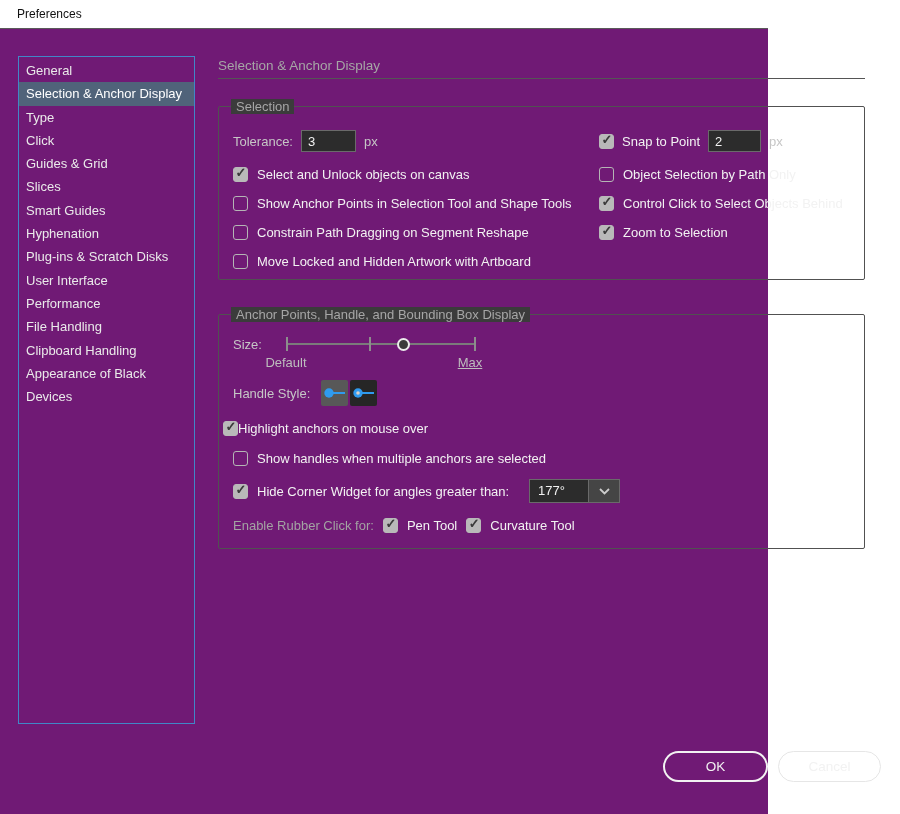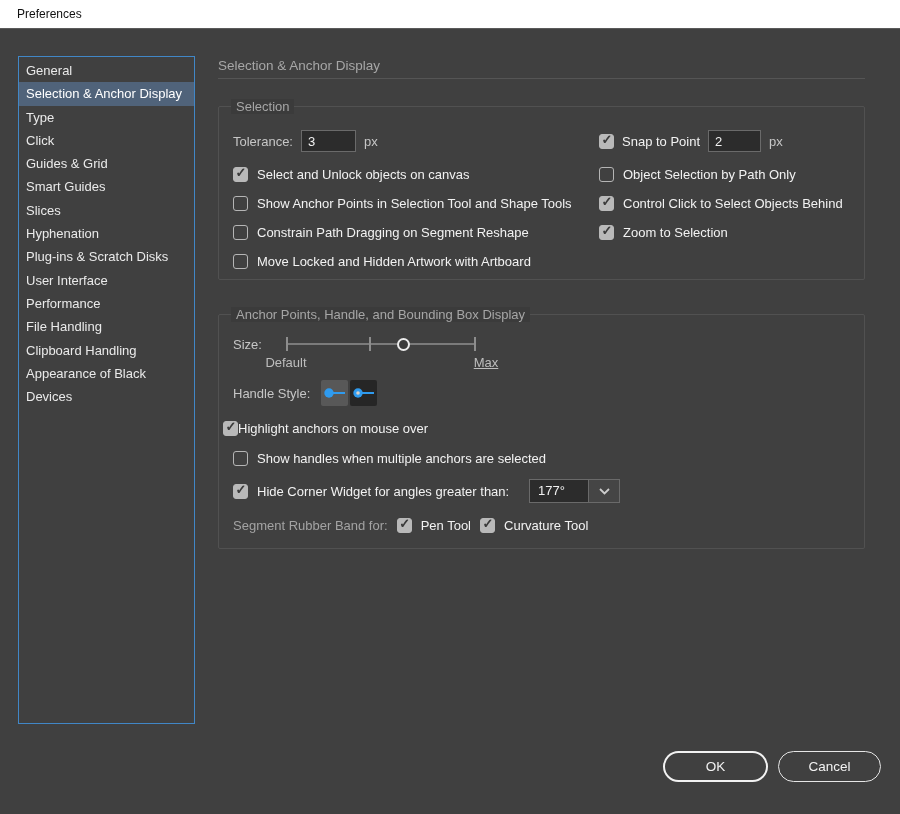--- a/index.html
+++ b/index.html
@@ -4,21 +4,21 @@
 <style>
   * { margin:0; padding:0; box-sizing:border-box; }
   html,body { width:900px; height:814px; }
   body { font-family:"Liberation Sans", sans-serif; background:#ffffff; position:relative; overflow:hidden; }
 
   
   .titlebar { position:absolute; left:8px; top:0; width:900px; height:44px; background:#ffffff; }
   .titlebar .wtitle { position:absolute; left:9px; top:7px; font-size:12px; color:#111111; }
 
   
-  .dialog { position:absolute; left:0; top:28px; width:900px; height:786px; background:#404040; border-top:1px solid #5a5a5a; }
+  .dialog { position:absolute; left:0; top:28px; width:768px; height:786px; background:#701a75; border-top:1px solid #5a5a5a; }
 
   
   .sidebar { position:absolute; left:18px; top:27px; width:177px; height:668px; border:1px solid #4187c7; padding-top:2px; }
   .side-item { height:23.3px; line-height:23.3px; padding-left:7px; font-size:13px; color:#eaeaea; white-space:nowrap; cursor:default; }
   .side-item.on { background:#50637a; color:#ffffff; }
 
   
   .page-title { position:absolute; left:218px; top:29px; font-size:13.5px; color:#a6a6a6; }
   .rule { position:absolute; left:218px; top:49px; width:647px; height:1px; background:#555555; }
 
@@ -79,22 +79,22 @@
 </div>
 
 <div class="dialog">
 
   <div class="sidebar">
     <div class="side-item">General</div>
     <div class="side-item on">Selection &amp; Anchor Display</div>
     <div class="side-item">Type</div>
     <div class="side-item">Click</div>
     <div class="side-item">Guides &amp; Grid</div>
+    <div class="side-item">Slices</div>
     <div class="side-item">Smart Guides</div>
-    <div class="side-item">Slices</div>
     <div class="side-item">Hyphenation</div>
     <div class="side-item">Plug-ins &amp; Scratch Disks</div>
     <div class="side-item">User Interface</div>
     <div class="side-item">Performance</div>
     <div class="side-item">File Handling</div>
     <div class="side-item">Clipboard Handling</div>
     <div class="side-item">Appearance of Black</div>
     <div class="side-item">Devices</div>
   </div>
 
@@ -153,21 +153,21 @@
 
     <span class="lbl abs" style="left:14px; top:22px;">Size:</span>
     <div class="slider">
       <div class="track"></div>
       <div class="tick" style="left:0;"></div>
       <div class="tick" style="left:83px;"></div>
       <div class="tick" style="left:188px;"></div>
       <div class="knob" style="left: calc(62% - 7px);"></div>
     </div>
     <span class="minmax" style="left:37px; top:40px;">Default</span>
-    <span class="minmax" style="left:237px; top:40px;text-decoration:underline;">Max</span>
+    <span class="minmax" style="left:221px; top:40px;text-decoration:underline;">Max</span>
 
     <span class="lbl abs" style="left:14px; top:71px;">Handle Style:</span>
     <div class="hs-btn" style="left:102px; top:65px;">
       <svg width="23" height="12" viewBox="0 0 23 12">
         <line x1="8" y1="6" x2="22" y2="6" stroke="#2f9bef" stroke-width="2"></line>
         <circle cx="6" cy="6" r="4.7" fill="#2f9bef"></circle>
       </svg>
     </div>
     <div class="hs-btn on" style="left:131px; top:65px;">
       <svg width="23" height="12" viewBox="0 0 23 12">
@@ -193,21 +193,21 @@
     <div class="dropdown" style="left:310px; top:164px;">
       <span class="dd-value">177°</span>
       <span class="dd-btn">
         <svg width="11" height="7" viewBox="0 0 11 7">
             <polyline points="1,1 5.5,5.5 10,1" fill="none" stroke="#cccccc" stroke-width="1.8"></polyline>
           </svg>
       </span>
     </div>
 
     <div class="row" style="left:14px; top:202px; height:16px; gap:9px;">
-      <span class="dim-lbl">Segment Rubber Band for:</span>
+      <span class="dim-lbl">Enable Rubber Click for:</span>
       <span class="cb on"></span>
       <span class="cb-label">Pen Tool</span>
       <span class="cb on"></span>
       <span class="cb-label">Curvature Tool</span>
     </div>
   </div>
 
   <div class="pill ok">
       <span>OK</span>
     </div>

